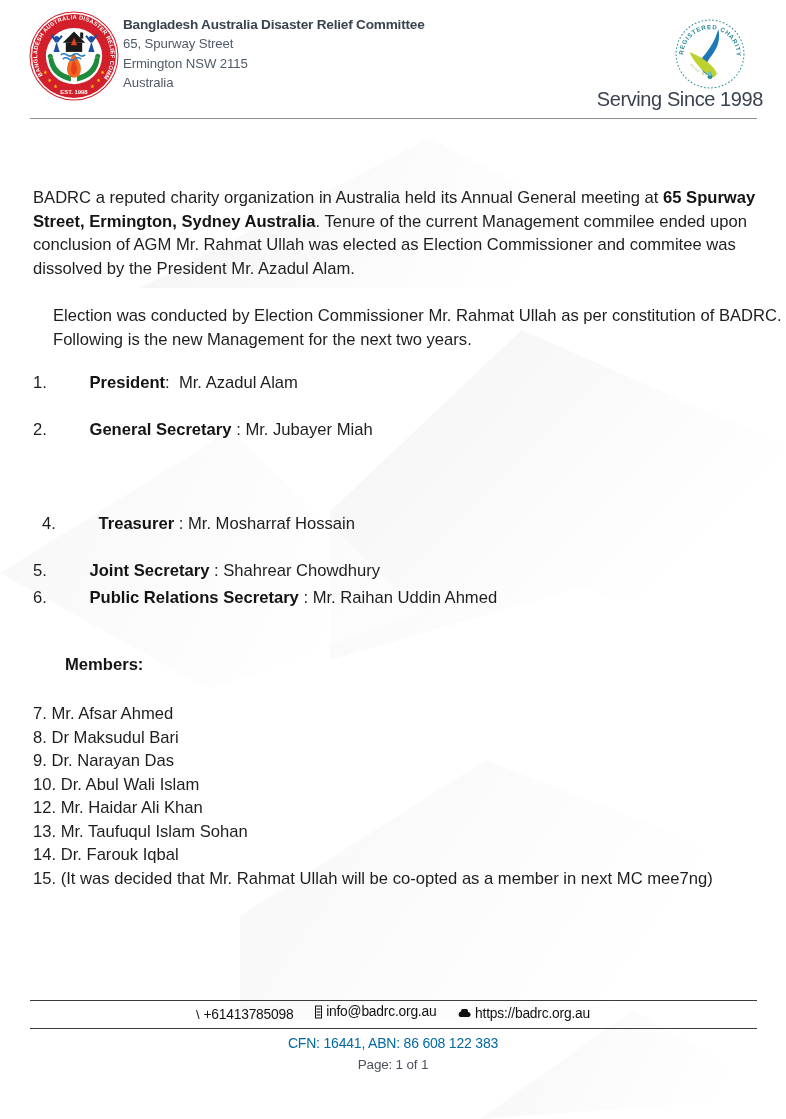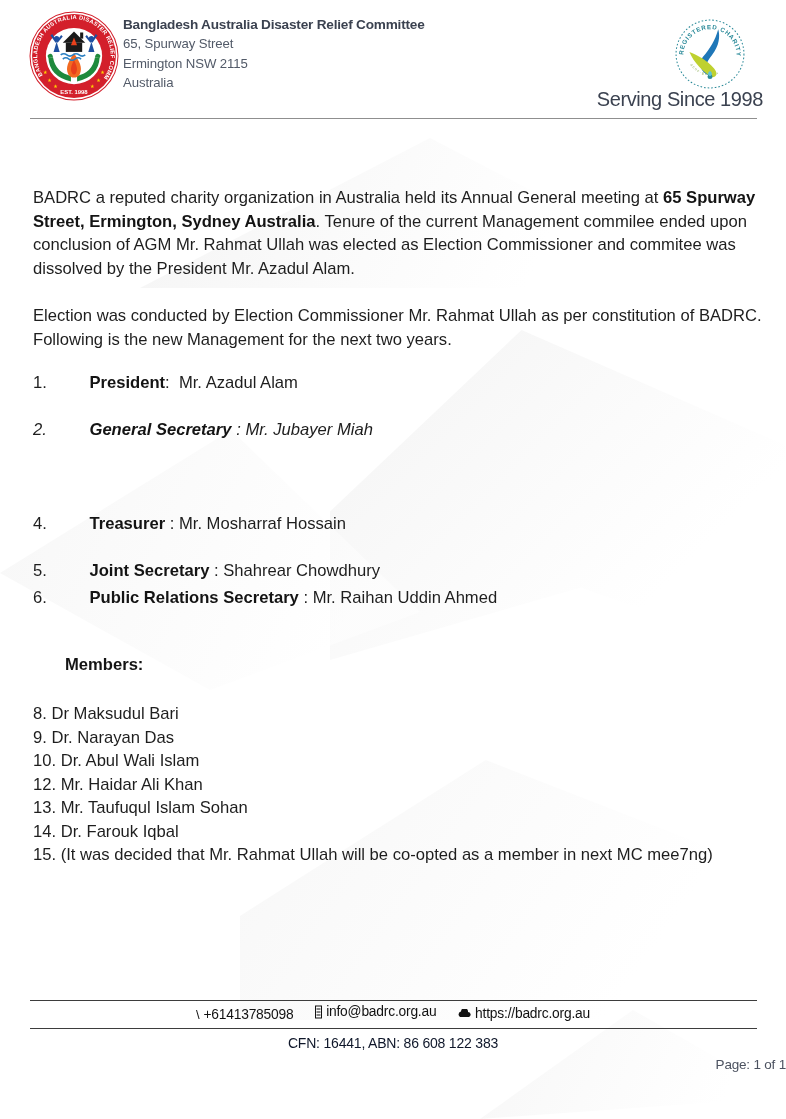--- a/index.html
+++ b/index.html
@@ -50,22 +50,22 @@
                 line-height:23.5px; color:#1e1e1e;}
 
   
   .hr-footer{position:absolute; left:30px; width:727px; height:0; border-top:1.4px solid #3d3d3d;}
   .hrf1{top:1000px;} .hrf2{top:1028px;}
   .contact-row{position:absolute; left:0; top:1004px; width:786px; text-align:center;
                font-size:13.8px; color:#111; letter-spacing:-0.2px;}
   .contact-row .seg{display:inline-flex; align-items:center; gap:4px; margin:0 9px;}
   .glyph{font-size:13px; color:#111;}
   .footer-cfn{position:absolute; left:0; top:1035px; width:786px; text-align:center;
-              font-size:14px; color:#0f172a; letter-spacing:-0.2px;}
-  .footer-page{position:absolute; left:0; top:1057px; width:786px; text-align:right;
+              font-size:14px; color:#0369a1; letter-spacing:-0.2px;}
+  .footer-page{position:absolute; left:0; top:1057px; width:786px; text-align:center;
                font-size:13.5px; color:#4c5260; letter-spacing:-0.2px;}
   svg text{font-family:"Liberation Sans", sans-serif;}
 </style>
 </head>
 <body>
 
 <div class="page">
 
   <div class="wm wm1"></div>
   <div class="wm wm2"></div>
@@ -151,31 +151,32 @@
       <circle cx="35" cy="57" r="2.4" fill="#2b8a99"></circle>
       <path d="M33.5,53 q1.5,-3 3,0 q1.2,2.6 -1.5,3.6 q-2.7,-1 -1.5,-3.6 Z" fill="#5fc4d8"></path>
     </g>
   </svg>
 
   <div class="tagline">Serving Since 1998</div>
   <div class="hr-header"></div>
 
   <div class="bodytext" style="top:186px;"><span>BADRC a reputed charity organization in Australia held its Annual General meeting at </span><b>65 Spurway Street, Ermington, Sydney Australia</b><span>. Tenure of the current Management commilee ended upon conclusion of AGM Mr. Rahmat Ullah was elected as Election Commissioner and commitee was dissolved by the President Mr. Azadul Alam.</span></div>
 
-  <div class="bodytext" style="top:304px;">Election was conducted by Election Commissioner Mr. Rahmat Ullah as per constitution of BADRC. Following is the new Management for the next two years.</div>
+  <div class="bodytext" style="top:304px;margin-left:20px;">Election was conducted by Election Commissioner Mr. Rahmat Ullah as per constitution of BADRC. Following is the new Management for the next two years.</div>
 
   <div class="officer" style="top:373px;"><span>1.</span> <b>President</b><span>:  </span><span>Mr. Azadul Alam</span></div>
-  <div class="officer" style="top:420px;font-style:italic;"><span>2.</span> <b>General Secretary</b><span> : </span><span>Mr. Jubayer Miah</span></div>
-  <div class="officer" style="top:514px;"><span>4.</span> <b>Treasurer</b><span> : </span><span>Mr. Mosharraf Hossain</span></div>
+  <div class="officer" style="top:420px;"><span>2.</span> <b>General Secretary</b><span> : </span><span>Mr. Jubayer Miah</span></div>
+  <div class="officer" style="top:514px;margin-left:9px;"><span>4.</span> <b>Treasurer</b><span> : </span><span>Mr. Mosharraf Hossain</span></div>
   <div class="officer" style="top:561px;"><span>5.</span> <b>Joint Secretary</b><span> : </span><span>Shahrear Chowdhury</span></div>
   <div class="officer" style="top:588px;"><span>6.</span> <b>Public Relations Secretary</b><span> : </span><span>Mr. Raihan Uddin Ahmed</span></div>
 
   <div class="members-heading" style="top:655px;margin-left:32px;">Members:</div>
 
   <div class="members-list" style="top:702px;">
+    <div>7. Mr. Afsar Ahmed</div>
     <div>8. Dr Maksudul Bari</div>
     <div>9. Dr. Narayan Das</div>
     <div>10. Dr. Abul Wali Islam</div>
     <div>12. Mr. Haidar Ali Khan</div>
     <div>13. Mr. Taufuqul Islam Sohan</div>
     <div>14. Dr. Farouk Iqbal</div>
     <div>15. (It was decided that Mr. Rahmat Ullah will be co-opted as a member in next MC mee7ng)</div>
   </div>
 
   <div class="hr-footer hrf1"></div>

